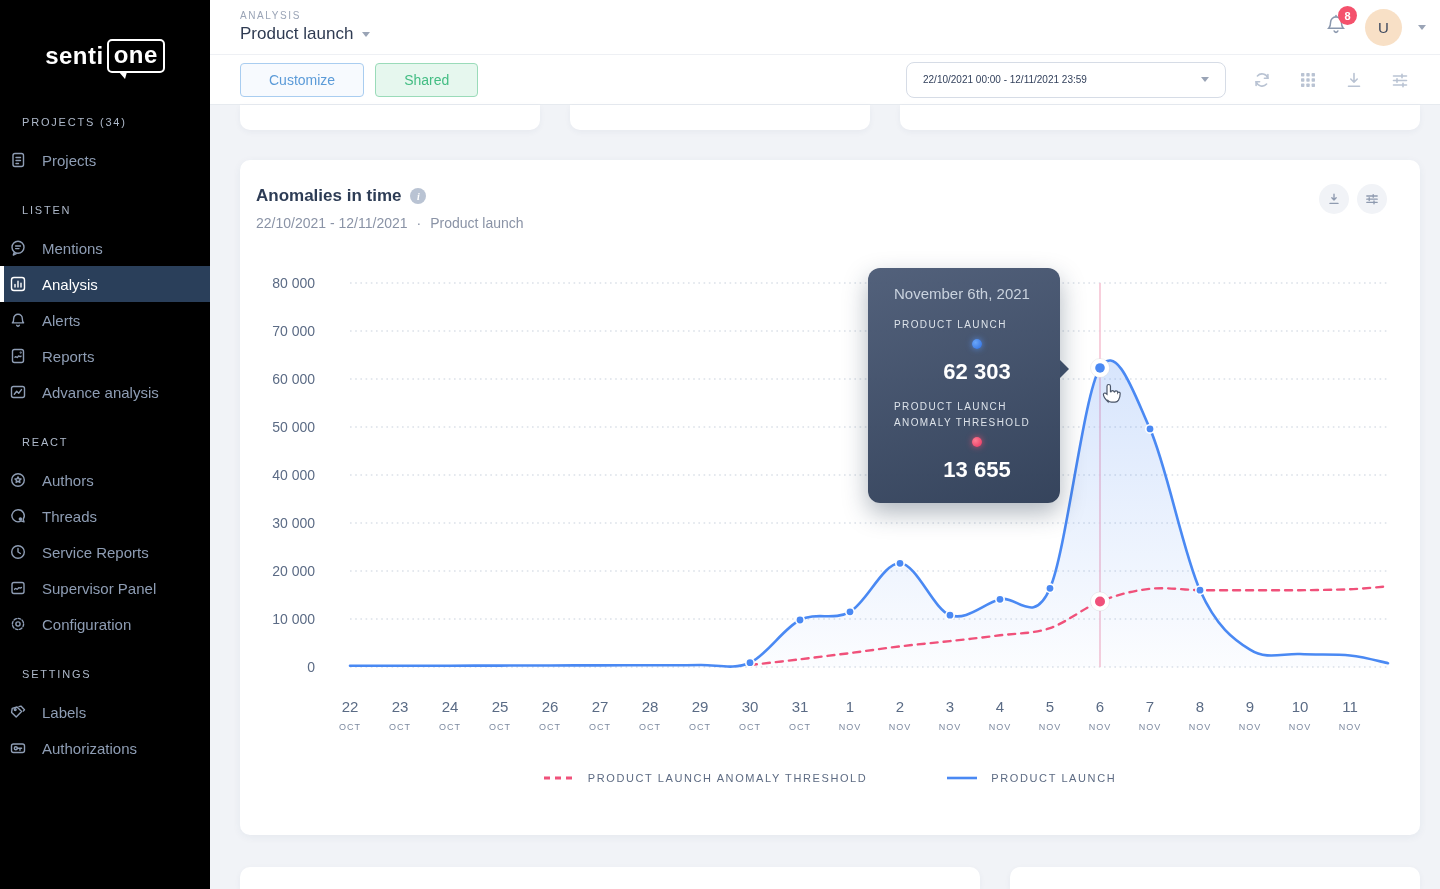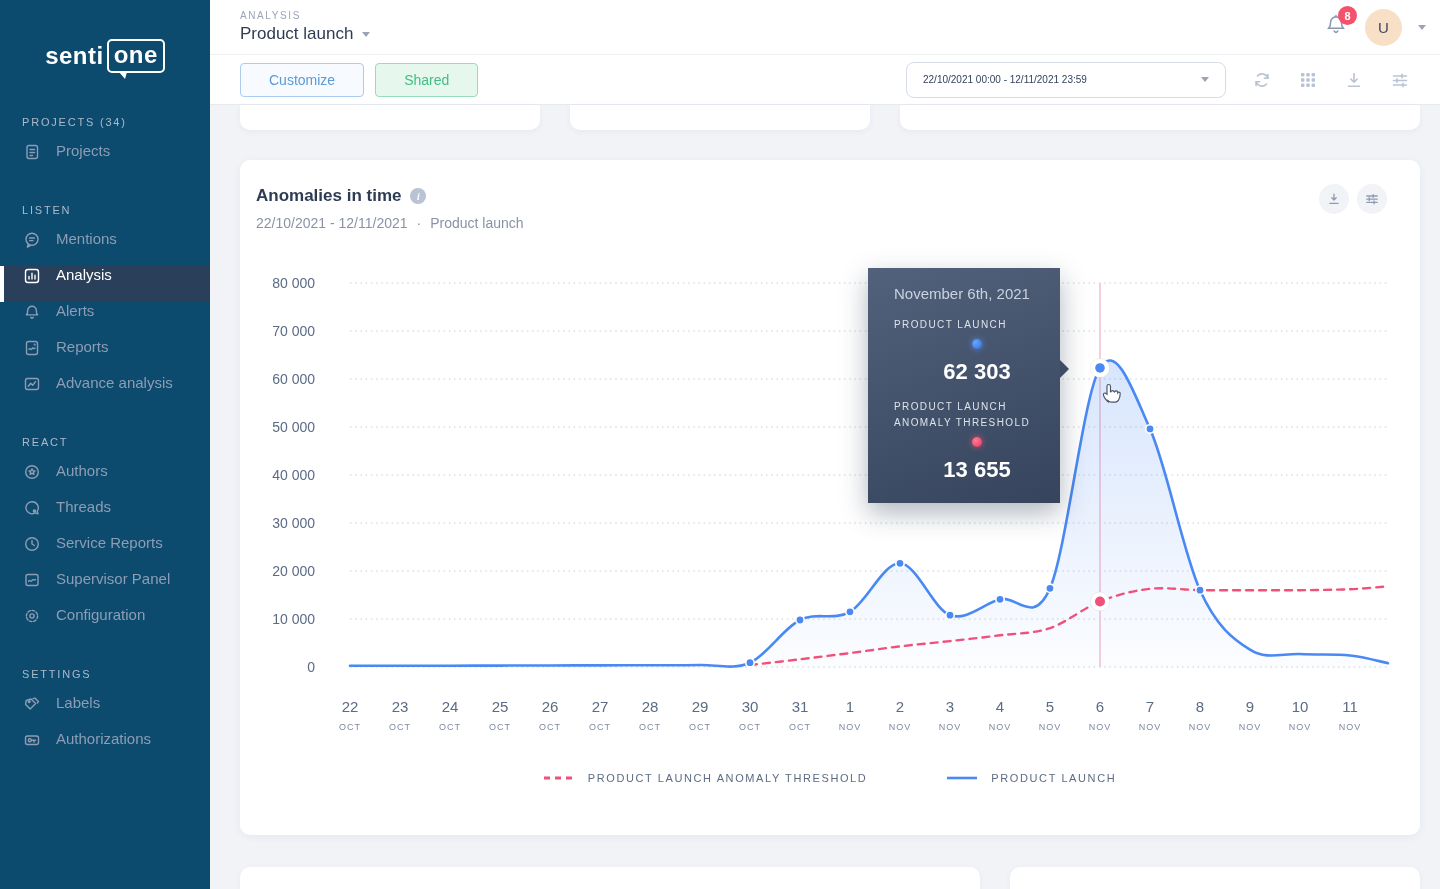--- a/index.html
+++ b/index.html
@@ -1,26 +1,26 @@
 <!DOCTYPE html>
 <html><head>
 <meta charset="utf-8">
 <style>
   * { margin:0; padding:0; box-sizing:border-box; }
   html,body { width:1440px; height:889px; font-family:"Liberation Sans","DejaVu Sans",sans-serif; background:#f1f3f7; overflow:hidden; }
   .app { display:flex; width:1440px; height:889px; }
 
   
-  .sidebar { width:210px; height:100%; background:#0c4a6e; color:#91a0b6; flex-shrink:0; }
+  .sidebar { width:210px; height:100%; background:#000000; color:#91a0b6; flex-shrink:0; }
   .logo { height:112px; display:flex; align-items:center; justify-content:center; color:#fff; font-size:24px; font-weight:600; letter-spacing:.5px; }
   .logo .one { border:2.5px solid #fff; border-radius:5px; padding:0 5px 2px 5px; margin-left:3px; position:relative; }
   .logo .one:after { content:""; position:absolute; left:10px; bottom:-8px; width:0; height:0; border-left:6px solid transparent; border-right:2px solid transparent; border-top:7px solid #fff; }
   .section-label { margin:26px 0 14px 22px; font-size:11px; letter-spacing:1.8px; color:#aeb9ca; }
   .section-label:first-of-type { margin-top:4px; }
-  .nav-item { height:36px; display:flex; padding-left:22px; font-size:15px; cursor:pointer; position:relative; color:#8e9db4; }
+  .nav-item { height:36px; display:flex; align-items:center; padding-left:8px; font-size:15px; cursor:pointer; position:relative; color:#8e9db4; }
   .nav-item .nicon { width:20px; height:20px; margin-right:14px; display:inline-flex; }
   .nav-item svg { width:20px; height:20px; stroke:currentColor; fill:none; stroke-width:1.4; stroke-linecap:round; stroke-linejoin:round; }
   .nav-item.active { background:#2a3f5a; color:#fff; }
   .nav-item.active:before { content:""; position:absolute; left:0; top:0; bottom:0; width:4px; background:#fff; }
 
   
   .main { flex:1; display:flex; flex-direction:column; background:#f1f3f7; }
   .topbar { height:55px; background:#fff; display:flex; align-items:center; padding:0 14px 0 30px; border-bottom:1px solid #eef0f4; }
   .crumb { font-size:10px; letter-spacing:1.6px; color:#9aa4b6; margin-bottom:3px; }
   .page-title-row { display:flex; align-items:center; gap:9px; }
@@ -57,21 +57,21 @@
   .card-actions { position:absolute; right:33px; top:24px; display:flex; gap:8px; z-index:2; }
   .round-btn { width:30px; height:30px; border-radius:50%; background:#f1f3f7; display:flex; align-items:center; justify-content:center; color:#8f9bb0; cursor:pointer; }
   .round-btn svg { width:16px; height:16px; stroke:currentColor; fill:none; stroke-width:1.7; stroke-linecap:round; }
 
   #chart-svg { position:absolute; left:0; top:0; z-index:1; }
   .legend { position:absolute; left:0; top:612px; width:100%; display:flex; justify-content:center; gap:80px; z-index:2; }
   .legend-item { display:flex; align-items:center; gap:14px; cursor:pointer; }
   .legend-label { font-size:11px; letter-spacing:1.6px; color:#5d6b83; }
 
   
-  .tooltip { position:absolute; left:628px; top:108px; width:192px; z-index:3; border-radius:0; padding:17px 0 20px 26px;
+  .tooltip { position:absolute; left:628px; top:108px; width:192px; z-index:3; border-radius:12px; padding:17px 0 20px 26px;
     background:linear-gradient(160deg, rgba(77,92,119,.97) 0%, rgba(47,62,87,.97) 100%);
     box-shadow:0 10px 25px rgba(30,49,72,.35); color:#fff; }
   .tooltip:after { content:""; position:absolute; right:-9px; top:92px; width:0; height:0; border-top:9px solid transparent; border-bottom:9px solid transparent; border-left:9px solid #3c4c66; }
   .tt-date { font-size:15px; color:#c9d2de; margin-bottom:15px; }
   .tt-label { font-size:10px; letter-spacing:1.4px; color:#dde3ea; line-height:16px; }
   .tt-value-row { display:flex; align-items:center; gap:10px; margin:6px 0 14px 0;flex-direction:column; }
   .tt-dot { width:10px; height:10px; border-radius:50%; }
   .tt-dot.blue { background:radial-gradient(circle at 35% 35%, #6aa6f9, #2d6de0); box-shadow:0 0 6px rgba(90,150,245,.8); }
   .tt-dot.red { background:radial-gradient(circle at 35% 35%, #ff7d93, #e8325e); box-shadow:0 0 6px rgba(240,80,110,.8); }
   .tt-value { font-size:22px; font-weight:700; color:#fff; }

